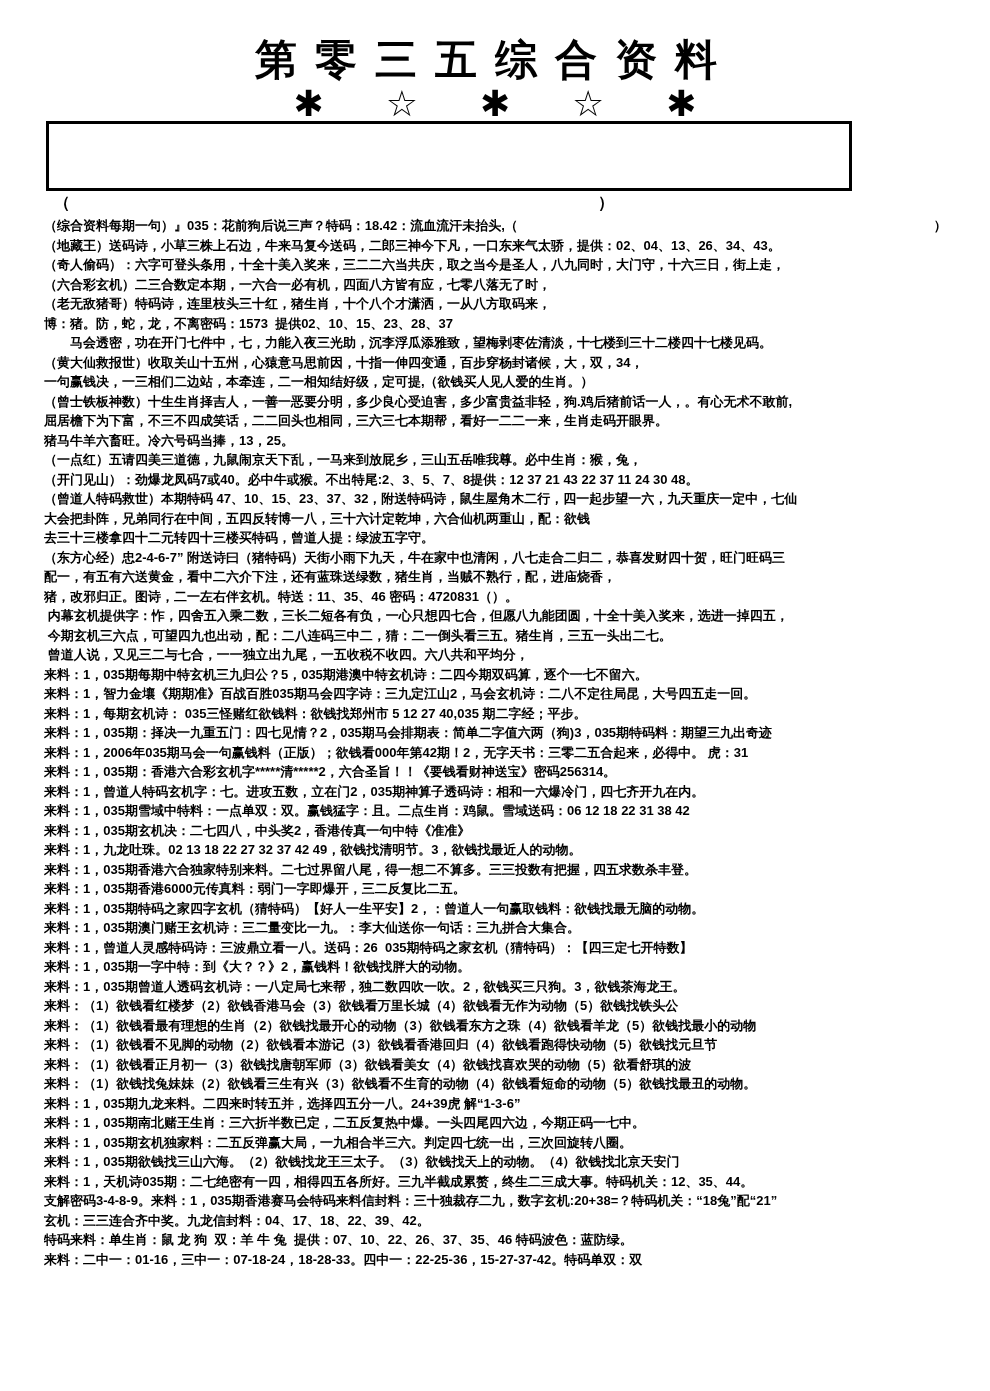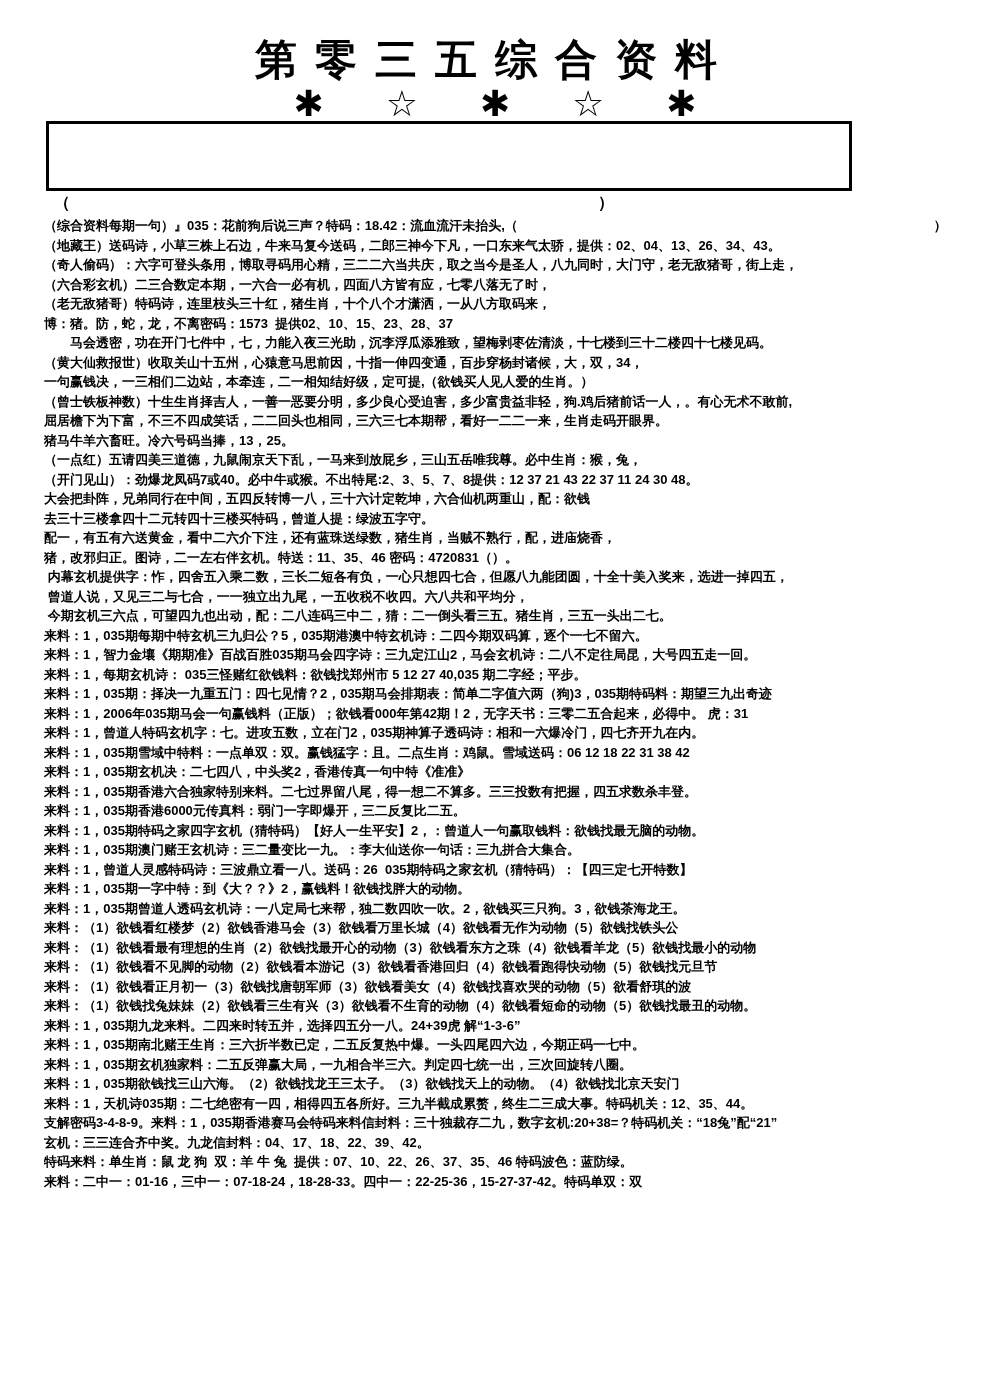--- a/index.html
+++ b/index.html
@@ -53,47 +53,51 @@
 <div class="header-box"></div>
 
 <div class="paren-line">
   <span class="paren-open">（</span>
   <span class="paren-close">）</span>
 </div>
 
 <div class="doc-body">
     <div class="line">（综合资料每期一句）』035：花前狗后说三声？特码：18.42：流血流汗未抬头,（　　　　　　　　　　　　　　　　　　　　　　　　　　　　　　　　）</div>
     <div class="line">（地藏王）送码诗，小草三株上石边，牛来马复今送码，二郎三神今下凡，一口东来气太骄，提供：02、04、13、26、34、43。</div>
-    <div class="line">（奇人偷码）：六字可登头条用，博取寻码用心精，三二二六当共庆，取之当今是圣人，八九同时，大门守，老无敌猪哥，街上走，</div>
+    <div class="line">（奇人偷码）：六字可登头条用，十全十美入奖来，三二二六当共庆，取之当今是圣人，八九同时，大门守，十六三日，街上走，</div>
     <div class="line">（六合彩玄机）二三合数定本期，一六合一必有机，四面八方皆有应，七零八落无了时，</div>
     <div class="line">（老无敌猪哥）特码诗，连里枝头三十红，猪生肖，十个八个才潇洒，一从八方取码来，</div>
     <div class="line">博：猪。防，蛇，龙，不离密码：1573  提供02、10、15、23、28、37</div>
     <div class="line">　　马会透密，功在开门七件中，七，力能入夜三光助，沉李浮瓜添雅致，望梅剥枣佐清淡，十七楼到三十二楼四十七楼见码。</div>
     <div class="line">（黄大仙救报世）收取关山十五州，心猿意马思前因，十指一伸四变通，百步穿杨封诸候，大，双，34，</div>
     <div class="line">一句赢钱决，一三相们二边站，本牵连，二一相知结好级，定可提,（欲钱买人见人爱的生肖。）</div>
     <div class="line">（曾士铁板神数）十生生肖择吉人，一善一恶要分明，多少良心受迫害，多少富贵益非轻，狗.鸡后猪前话一人，。有心无术不敢前,</div>
     <div class="line">屈居檐下为下富，不三不四成笑话，二二回头也相同，三六三七本期帮，看好一二二一来，生肖走码开眼界。</div>
     <div class="line">猪马牛羊六畜旺。冷六号码当捧，13，25。</div>
     <div class="line">（一点红）五请四美三道德，九鼠闹京天下乱，一马来到放屁乡，三山五岳唯我尊。必中生肖：猴，兔，</div>
     <div class="line">（开门见山）：劲爆龙凤码7或40。必中牛或猴。不出特尾:2、3、5、7、8提供：12 37 21 43 22 37 11 24 30 48。</div>
+    <div class="line">（曾道人特码救世）本期特码 47、10、15、23、37、32，附送特码诗，鼠生屋角木二行，四一起步望一六，九天重庆一定中，七仙</div>
     <div class="line">大会把卦阵，兄弟同行在中间，五四反转博一八，三十六计定乾坤，六合仙机两重山，配：欲钱</div>
     <div class="line">去三十三楼拿四十二元转四十三楼买特码，曾道人提：绿波五字守。</div>
+    <div class="line">（东方心经）忠2-4-6-7” 附送诗曰（猪特码）天街小雨下九天，牛在家中也清闲，八七走合二归二，恭喜发财四十贺，旺门旺码三</div>
     <div class="line">配一，有五有六送黄金，看中二六介下注，还有蓝珠送绿数，猪生肖，当贼不熟行，配，进庙烧香，</div>
     <div class="line">猪，改邪归正。图诗，二一左右伴玄机。特送：11、35、46 密码：4720831（）。</div>
     <div class="line"> 内幕玄机提供字：怍，四舍五入乘二数，三长二短各有负，一心只想四七合，但愿八九能团圆，十全十美入奖来，选进一掉四五，</div>
+    <div class="line"> 今期玄机三六点，可望四九也出动，配：二八连码三中二，猜：二一倒头看三五。猪生肖，三五一头出二七。</div>
     <div class="line"> 曾道人说，又见三二与七合，一一独立出九尾，一五收税不收四。六八共和平均分，</div>
-    <div class="line"> 今期玄机三六点，可望四九也出动，配：二八连码三中二，猜：二一倒头看三五。猪生肖，三五一头出二七。</div>
     <div class="line">来料：1，035期每期中特玄机三九归公？5，035期港澳中特玄机诗：二四今期双码算，逐个一七不留六。</div>
     <div class="line">来料：1，智力金壤《期期准》百战百胜035期马会四字诗：三九定江山2，马会玄机诗：二八不定往局昆，大号四五走一回。</div>
     <div class="line">来料：1，每期玄机诗： 035三怪赌红欲钱料：欲钱找郑州市 5 12 27 40,035 期二字经；平步。</div>
     <div class="line">来料：1，035期：择决一九重五门：四七见情？2，035期马会排期表：简单二字值六两（狗)3，035期特码料：期望三九出奇迹</div>
     <div class="line">来料：1，2006年035期马会一句赢钱料（正版）；欲钱看000年第42期！2，无字天书：三零二五合起来，必得中。 虎：31</div>
+    <div class="line">来料：1，035期：香港六合彩玄机字*****清*****2，六合圣旨！！《要钱看财神送宝》密码256314。</div>
     <div class="line">来料：1，曾道人特码玄机字：七。进攻五数，立在门2，035期神算子透码诗：相和一六爆冷门，四七齐开九在内。</div>
     <div class="line">来料：1，035期雪域中特料：一点单双：双。赢钱猛字：且。二点生肖：鸡鼠。雪域送码：06 12 18 22 31 38 42</div>
     <div class="line">来料：1，035期玄机决：二七四八，中头奖2，香港传真一句中特《准准》</div>
+    <div class="line">来料：1，九龙吐珠。02 13 18 22 27 32 37 42 49，欲钱找清明节。3，欲钱找最近人的动物。</div>
     <div class="line">来料：1，035期香港六合独家特别来料。二七过界留八尾，得一想二不算多。三三投数有把握，四五求数杀丰登。</div>
     <div class="line">来料：1，035期香港6000元传真料：弱门一字即爆开，三二反复比二五。</div>
     <div class="line">来料：1，035期特码之家四字玄机（猜特码）【好人一生平安】2，：曾道人一句赢取钱料：欲钱找最无脑的动物。</div>
     <div class="line">来料：1，035期澳门赌王玄机诗：三二量变比一九。：李大仙送你一句话：三九拼合大集合。</div>
     <div class="line">来料：1，曾道人灵感特码诗：三波鼎立看一八。送码：26  035期特码之家玄机（猜特码）：【四三定七开特数】</div>
     <div class="line">来料：1，035期一字中特：到《大？？》2，赢钱料！欲钱找胖大的动物。</div>
     <div class="line">来料：1，035期曾道人透码玄机诗：一八定局七来帮，独二数四吹一吹。2，欲钱买三只狗。3，欲钱茶海龙王。</div>
     <div class="line">来料：（1）欲钱看红楼梦（2）欲钱香港马会（3）欲钱看万里长城（4）欲钱看无作为动物（5）欲钱找铁头公</div>
     <div class="line">来料：（1）欲钱看最有理想的生肖（2）欲钱找最开心的动物（3）欲钱看东方之珠（4）欲钱看羊龙（5）欲钱找最小的动物</div>
     <div class="line">来料：（1）欲钱看不见脚的动物（2）欲钱看本游记（3）欲钱看香港回归（4）欲钱看跑得快动物（5）欲钱找元旦节</div>

